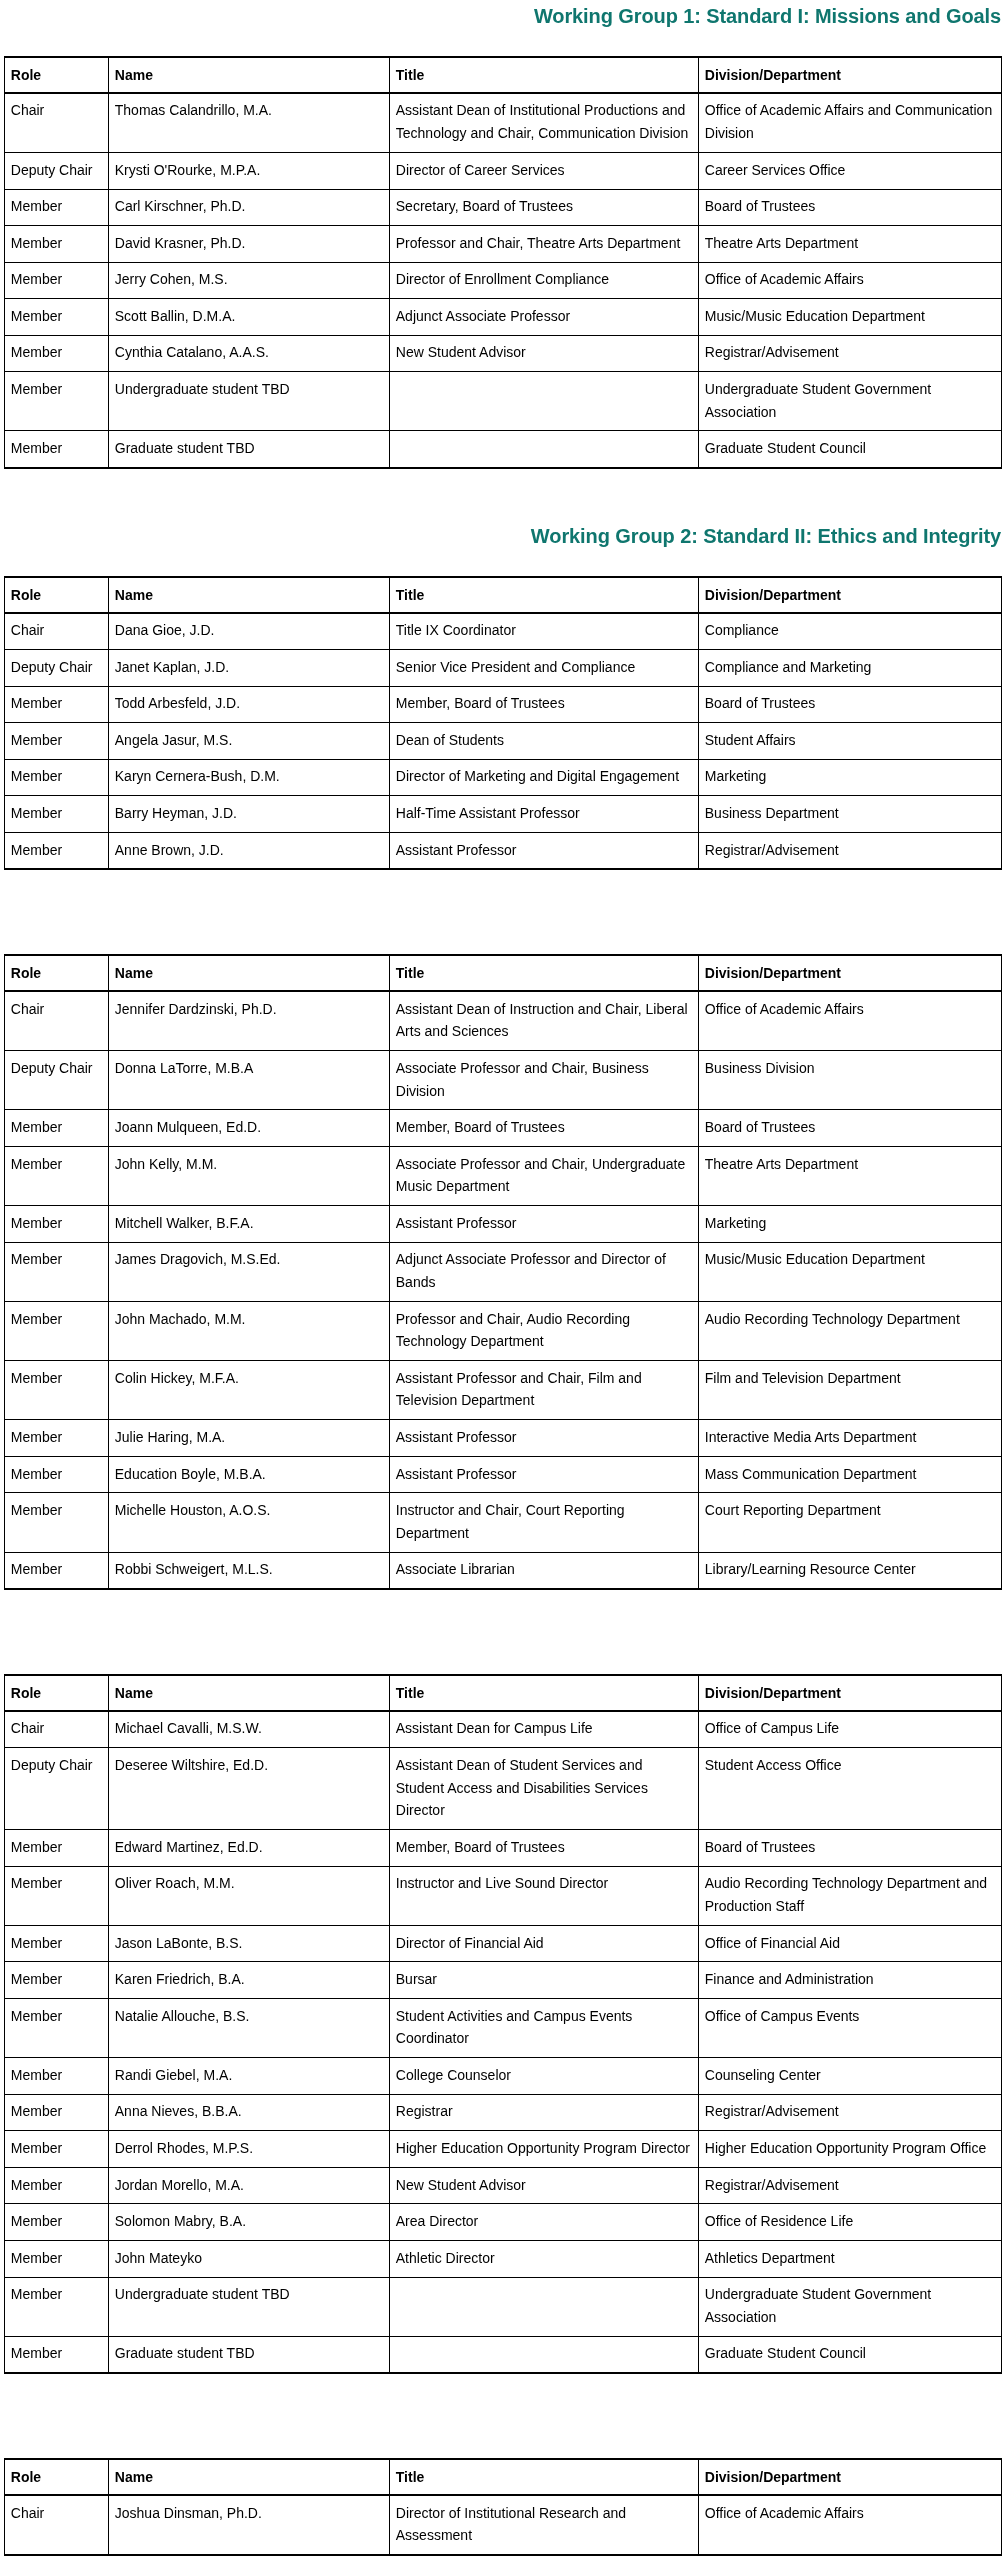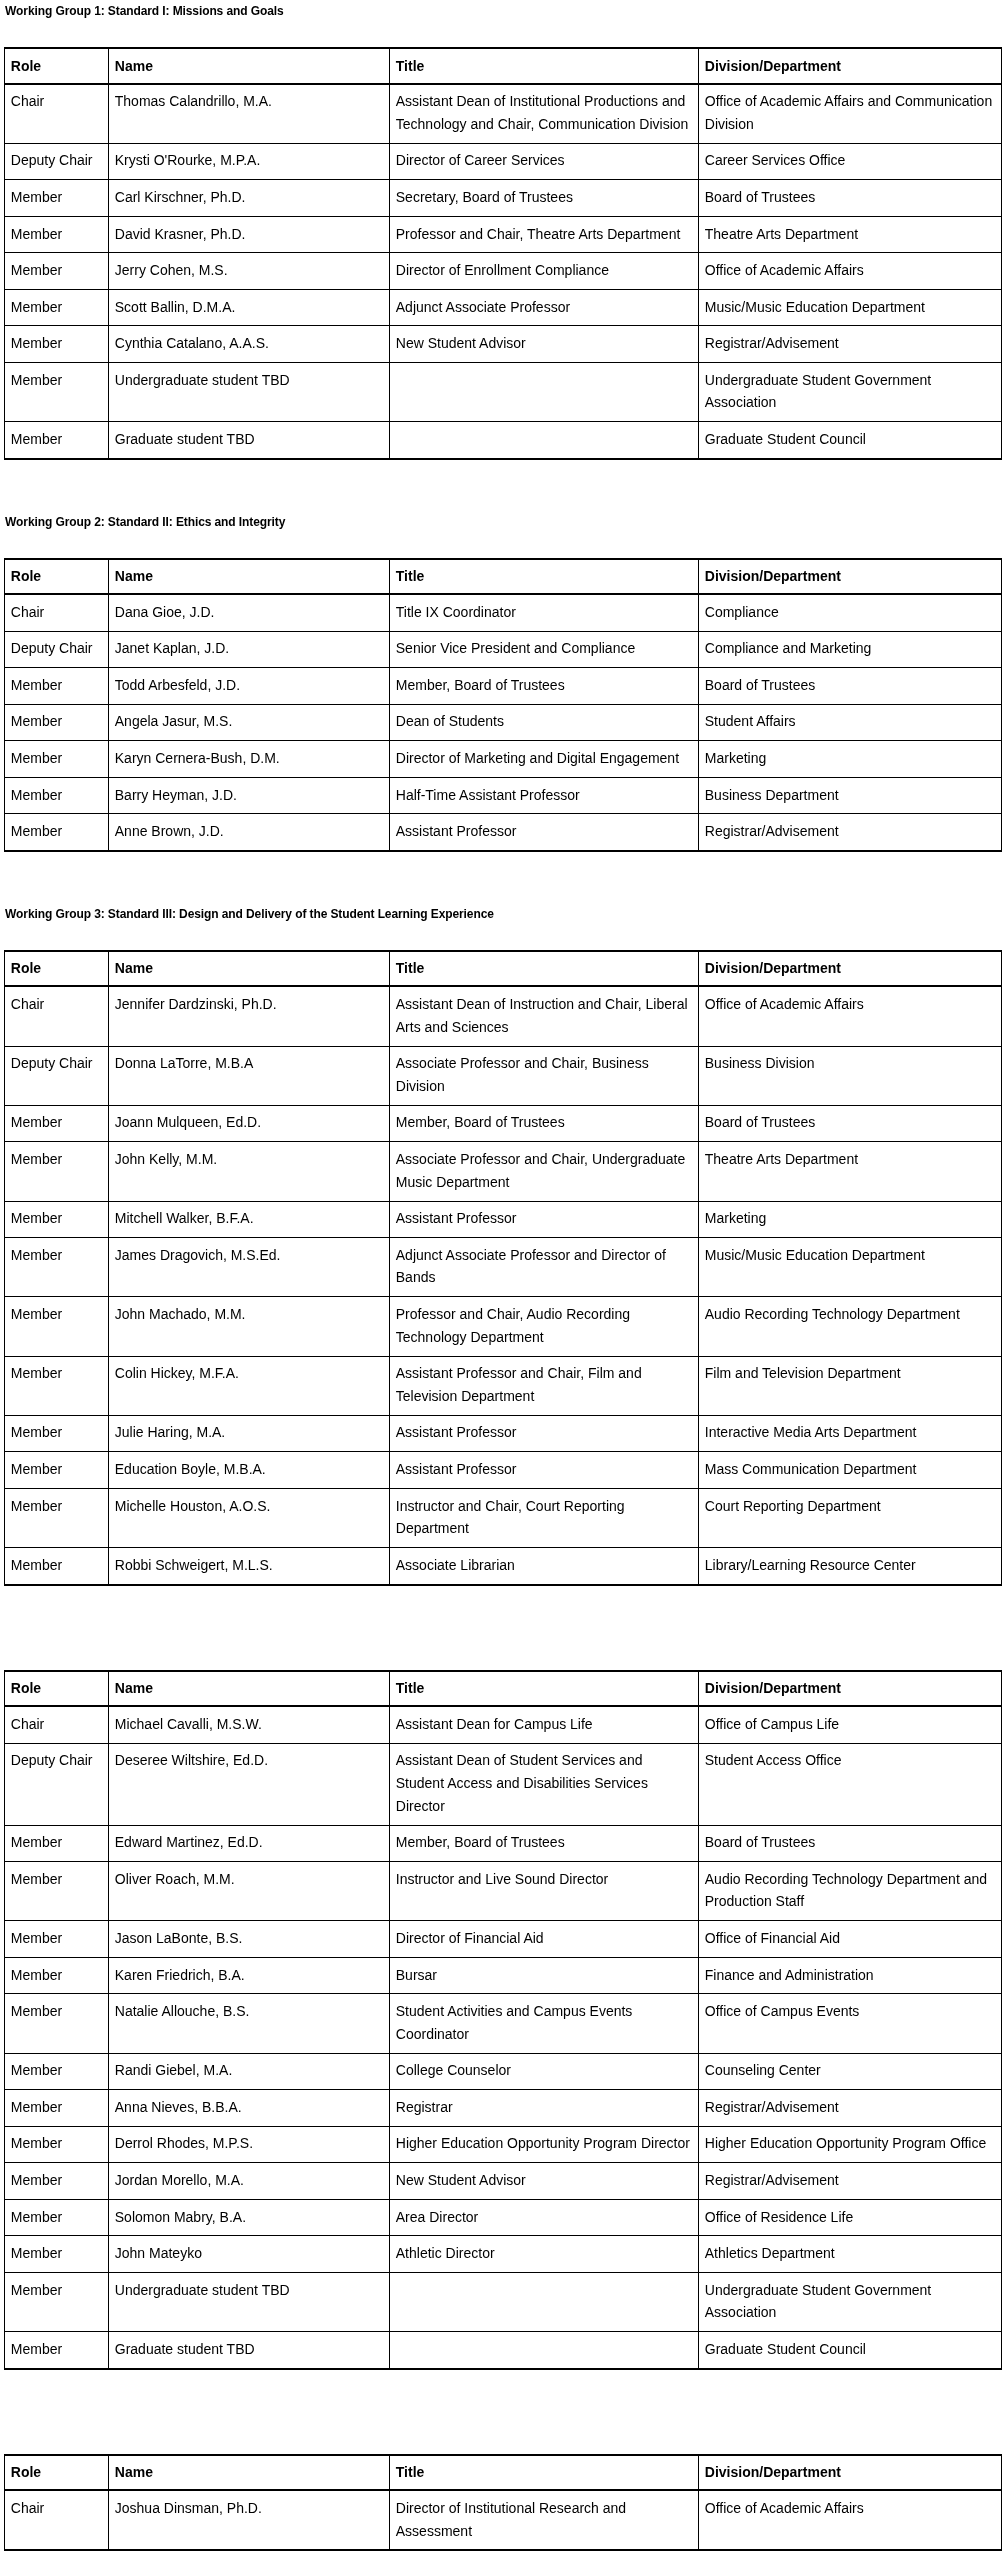--- a/index.html
+++ b/index.html
@@ -8,28 +8,29 @@
     width: 1005px;
     font-family: "Liberation Sans", sans-serif;
     color: #000000;
     padding: 0 4.1px 20.6px 4.1px;
   }
   .doc { width: 997px; }
 
   .group { margin: 0; }
 
   .group-title {
-    color: #000000;
+    color: #0f766e;
     font-family: "Liberation Sans", sans-serif;
     font-weight: bold;
-    font-size: 12px;
+    font-size: 20px;
     line-height: 1.15;
     letter-spacing: -0.1px;
     padding: 0 0 0 1px;
     white-space: nowrap;
+    text-align: right;
   }
 
   .spacer-after-title { height: 28px; }
   .spacer-after-table { height: 56px; }
   .spacer-top { height: 5.2px; }
 
   table.members {
     border-collapse: collapse;
     width: 997px;
     table-layout: fixed;
@@ -207,21 +208,20 @@
             <td class="role">Member</td>
             <td class="name">Anne Brown, J.D.</td>
             <td class="title">Assistant Professor</td>
             <td class="div">Registrar/Advisement</td>
           </tr>
         </tbody>
       </table>
       <div class="spacer-after-table"></div>
     </div>
     <div class="group">
-      <div class="group-title">Working Group 3:  Standard III: Design and Delivery of the Student Learning Experience</div>
       <div class="spacer-after-title"></div>
       <table class="members">
         <colgroup>
           <col class="c-role">
           <col class="c-name">
           <col class="c-title">
           <col class="c-div">
         </colgroup>
         <thead>
           <tr class="hdr">

